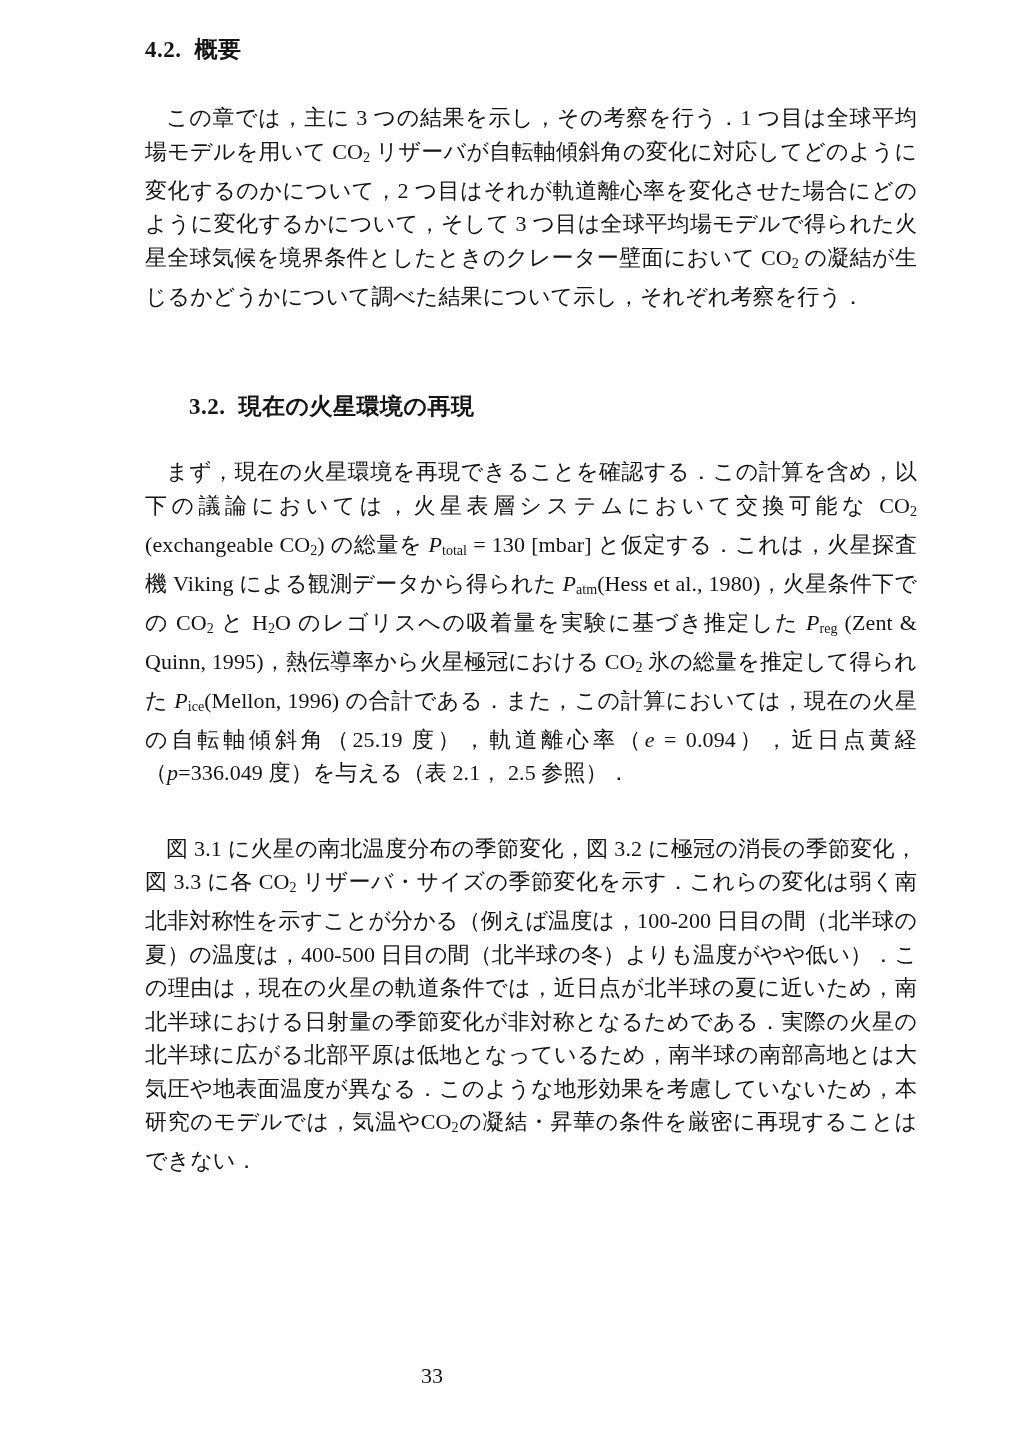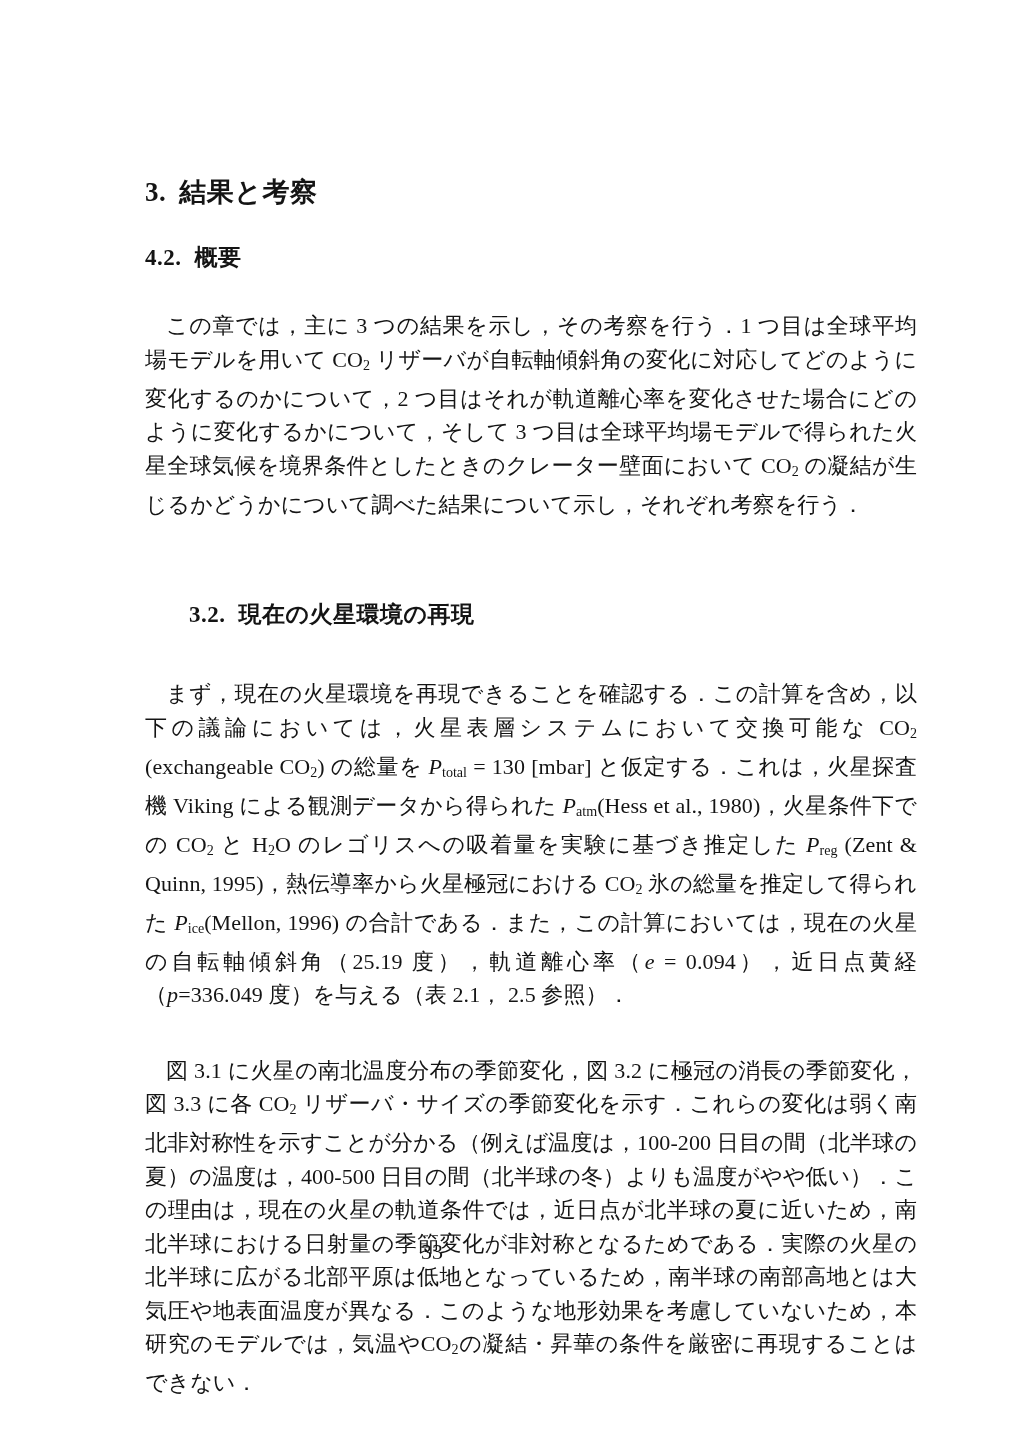--- a/index.html
+++ b/index.html
@@ -48,49 +48,46 @@
     font-family: "Liberation Sans", "DejaVu Sans", sans-serif;
   }
   p.body-paragraph {
     font-size: 22px;
     line-height: 33.5px;
     text-align: justify;
     text-indent: 21px;
     letter-spacing: 0.1px;
   }
   p.para-overview { margin-top: 37px; }
-  p.para-repro-1  { margin-top: 48px; }
+  p.para-repro-1  { margin-top: 34px; }
   p.para-repro-2  { margin-top: 42px; }
   .seg { white-space: pre-wrap; }
   .seg-sub {
     font-size: 0.64em;
     vertical-align: -0.18em;
     letter-spacing: 0;
   }
   .seg-italic {
     font-style: italic;
   }
   .page-number {
     position: absolute;
     left: 0;
-    top: 1238px;
+    top: 1362px;
     width: 864px;
     text-align: center;
     font-size: 22px;
     line-height: 28px;
   }
 </style>
 </head>
 <body>
 
 <div class="content">
 
-  <h1 class="section-heading">
-    <span class="heading-number">3.</span><span class="heading-title">結果と考察</span>
-  </h1>
 
   <h2 class="subsection-heading subsection-overview">
     <span class="heading-number">4.2.</span><span class="heading-title">概要</span>
   </h2>
 
   <p class="body-paragraph para-overview"><span class="seg">この章では，主に 3 つの結果を示し，その考察を行う．1 つ目は全球平均場モデルを用いて CO</span><span class="seg seg-sub">2</span><span class="seg"> リザーバが自転軸傾斜角の変化に対応してどのように変化するのかについて，2 つ目はそれが軌道離心率を変化させた場合にどのように変化するかについて，そして 3 つ目は全球平均場モデルで得られた火星全球気候を境界条件としたときのクレーター壁面において CO</span><span class="seg seg-sub">2</span><span class="seg"> の凝結が生じるかどうかについて調べた結果について示し，それぞれ考察を行う．</span></p>
 
   <h2 class="subsection-heading subsection-repro">
     <span class="heading-number">3.2.</span><span class="heading-title">現在の火星環境の再現</span>
   </h2>

